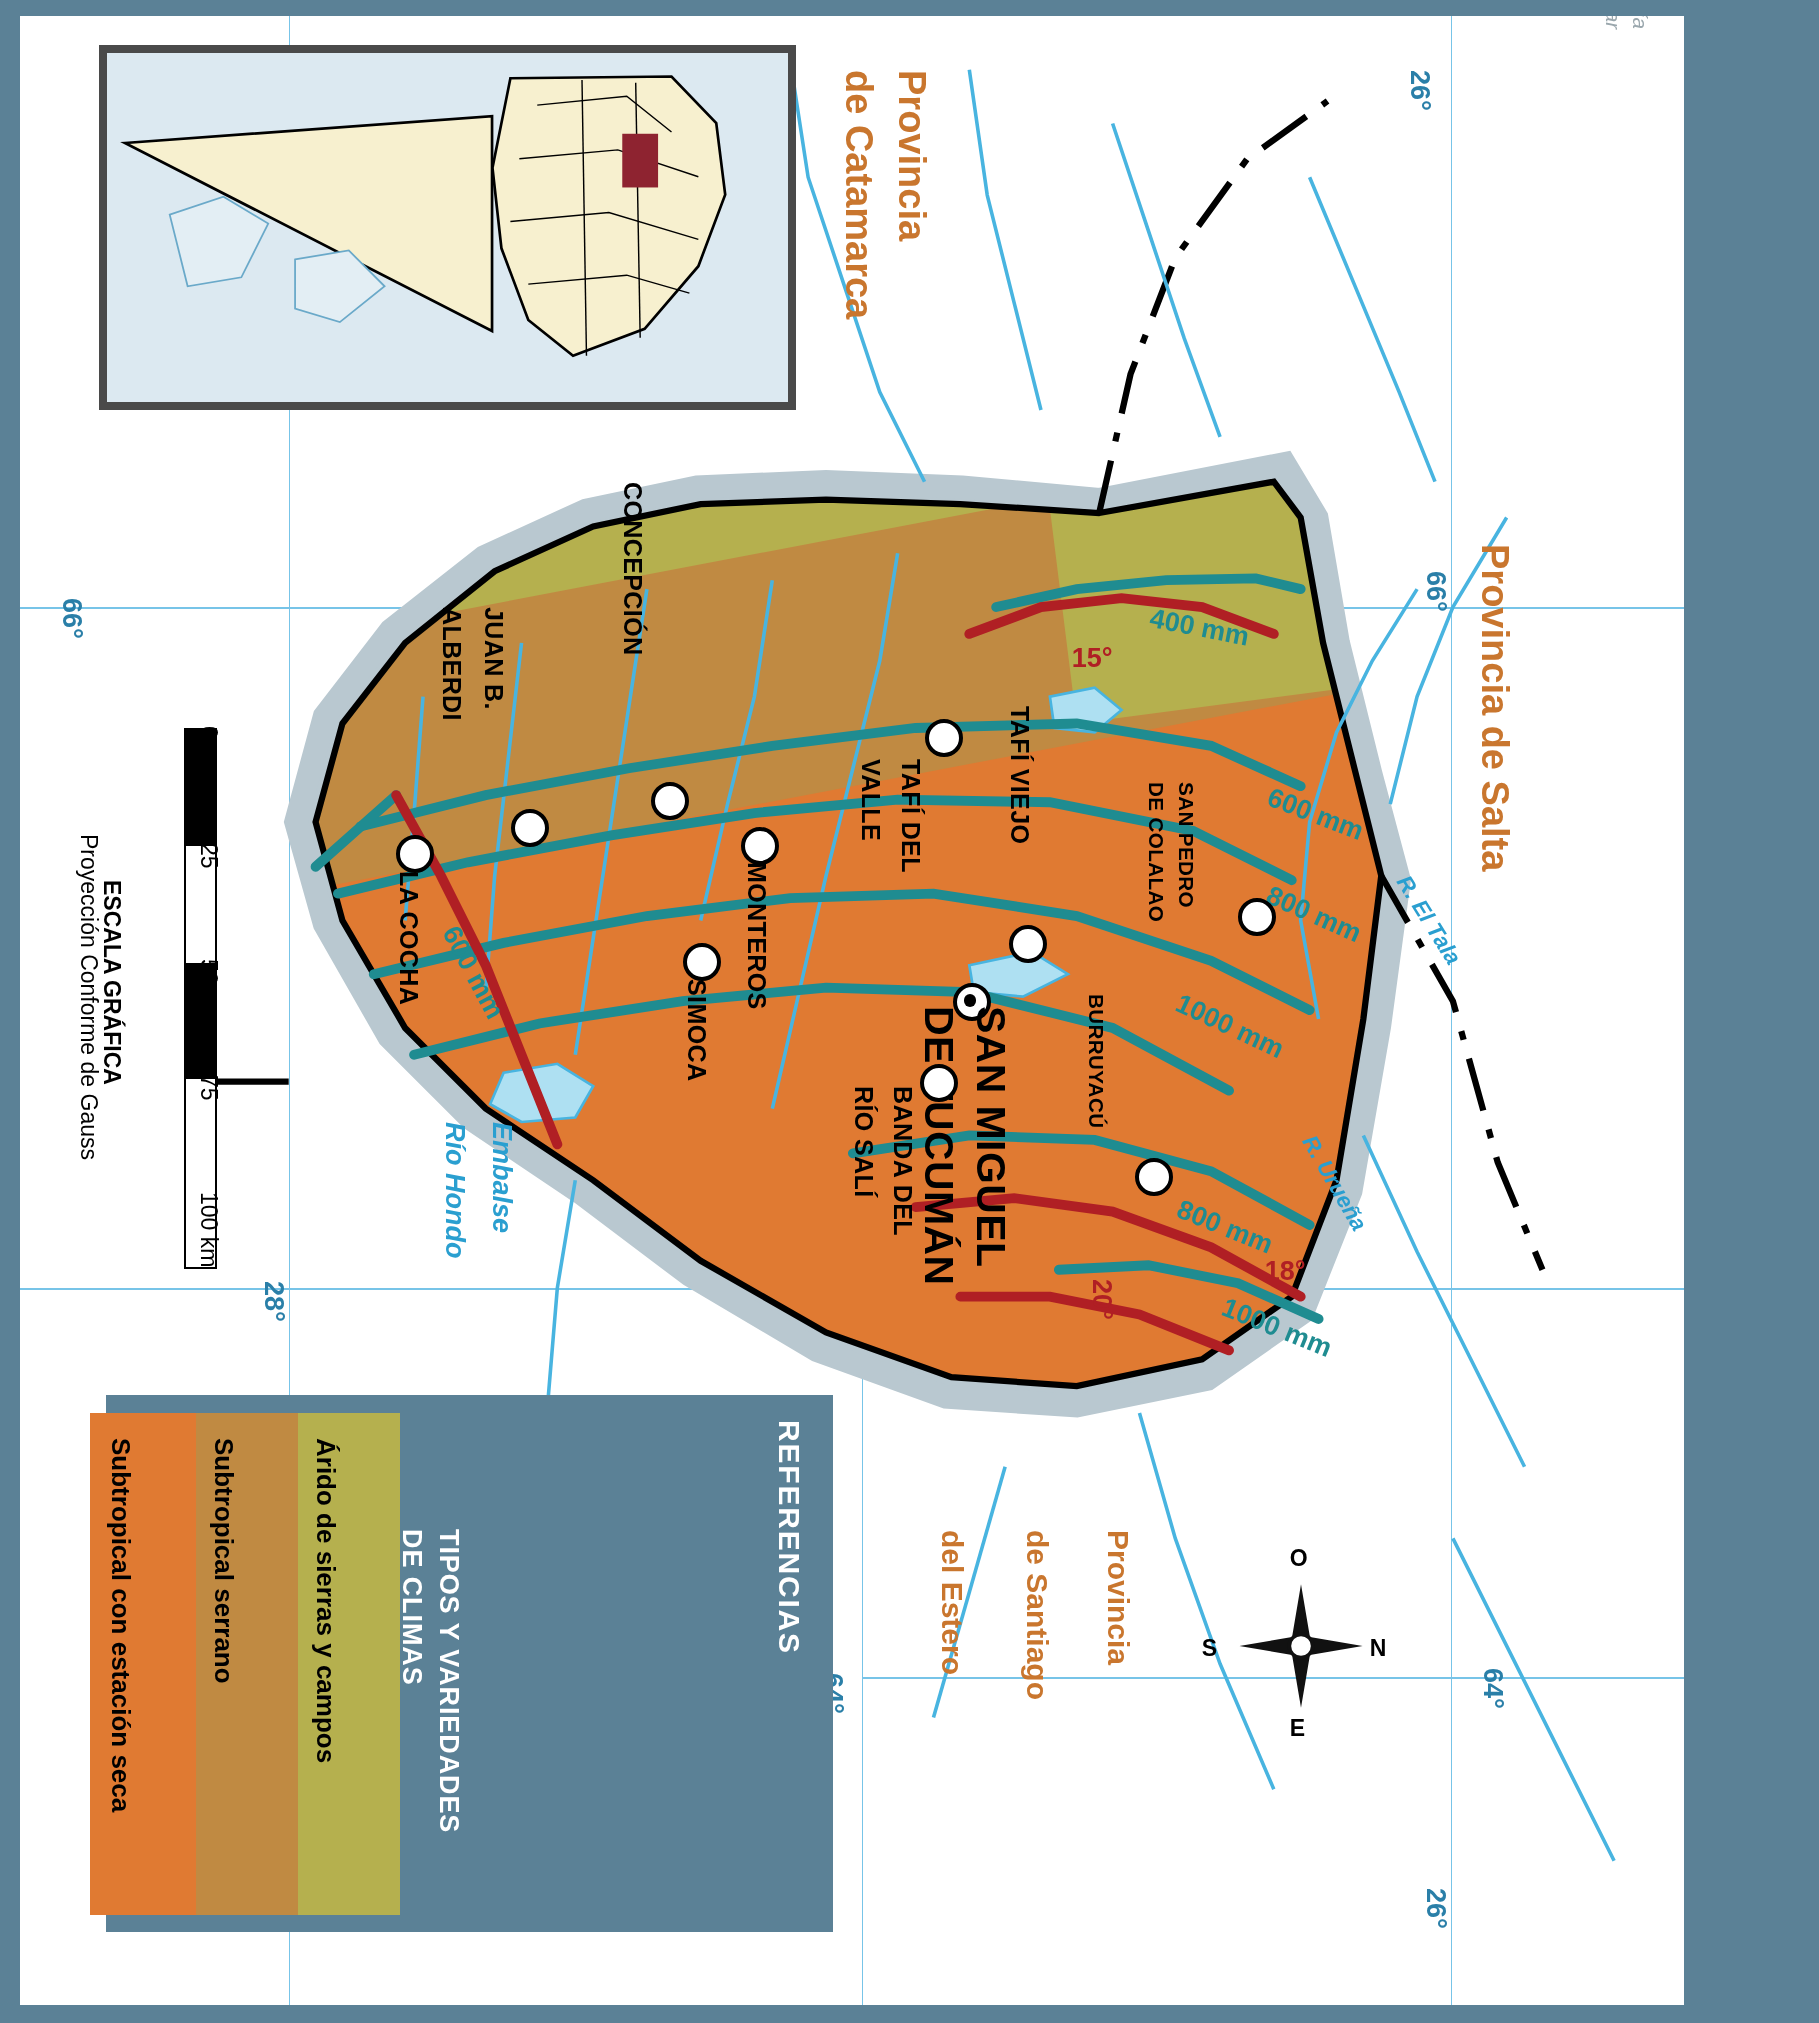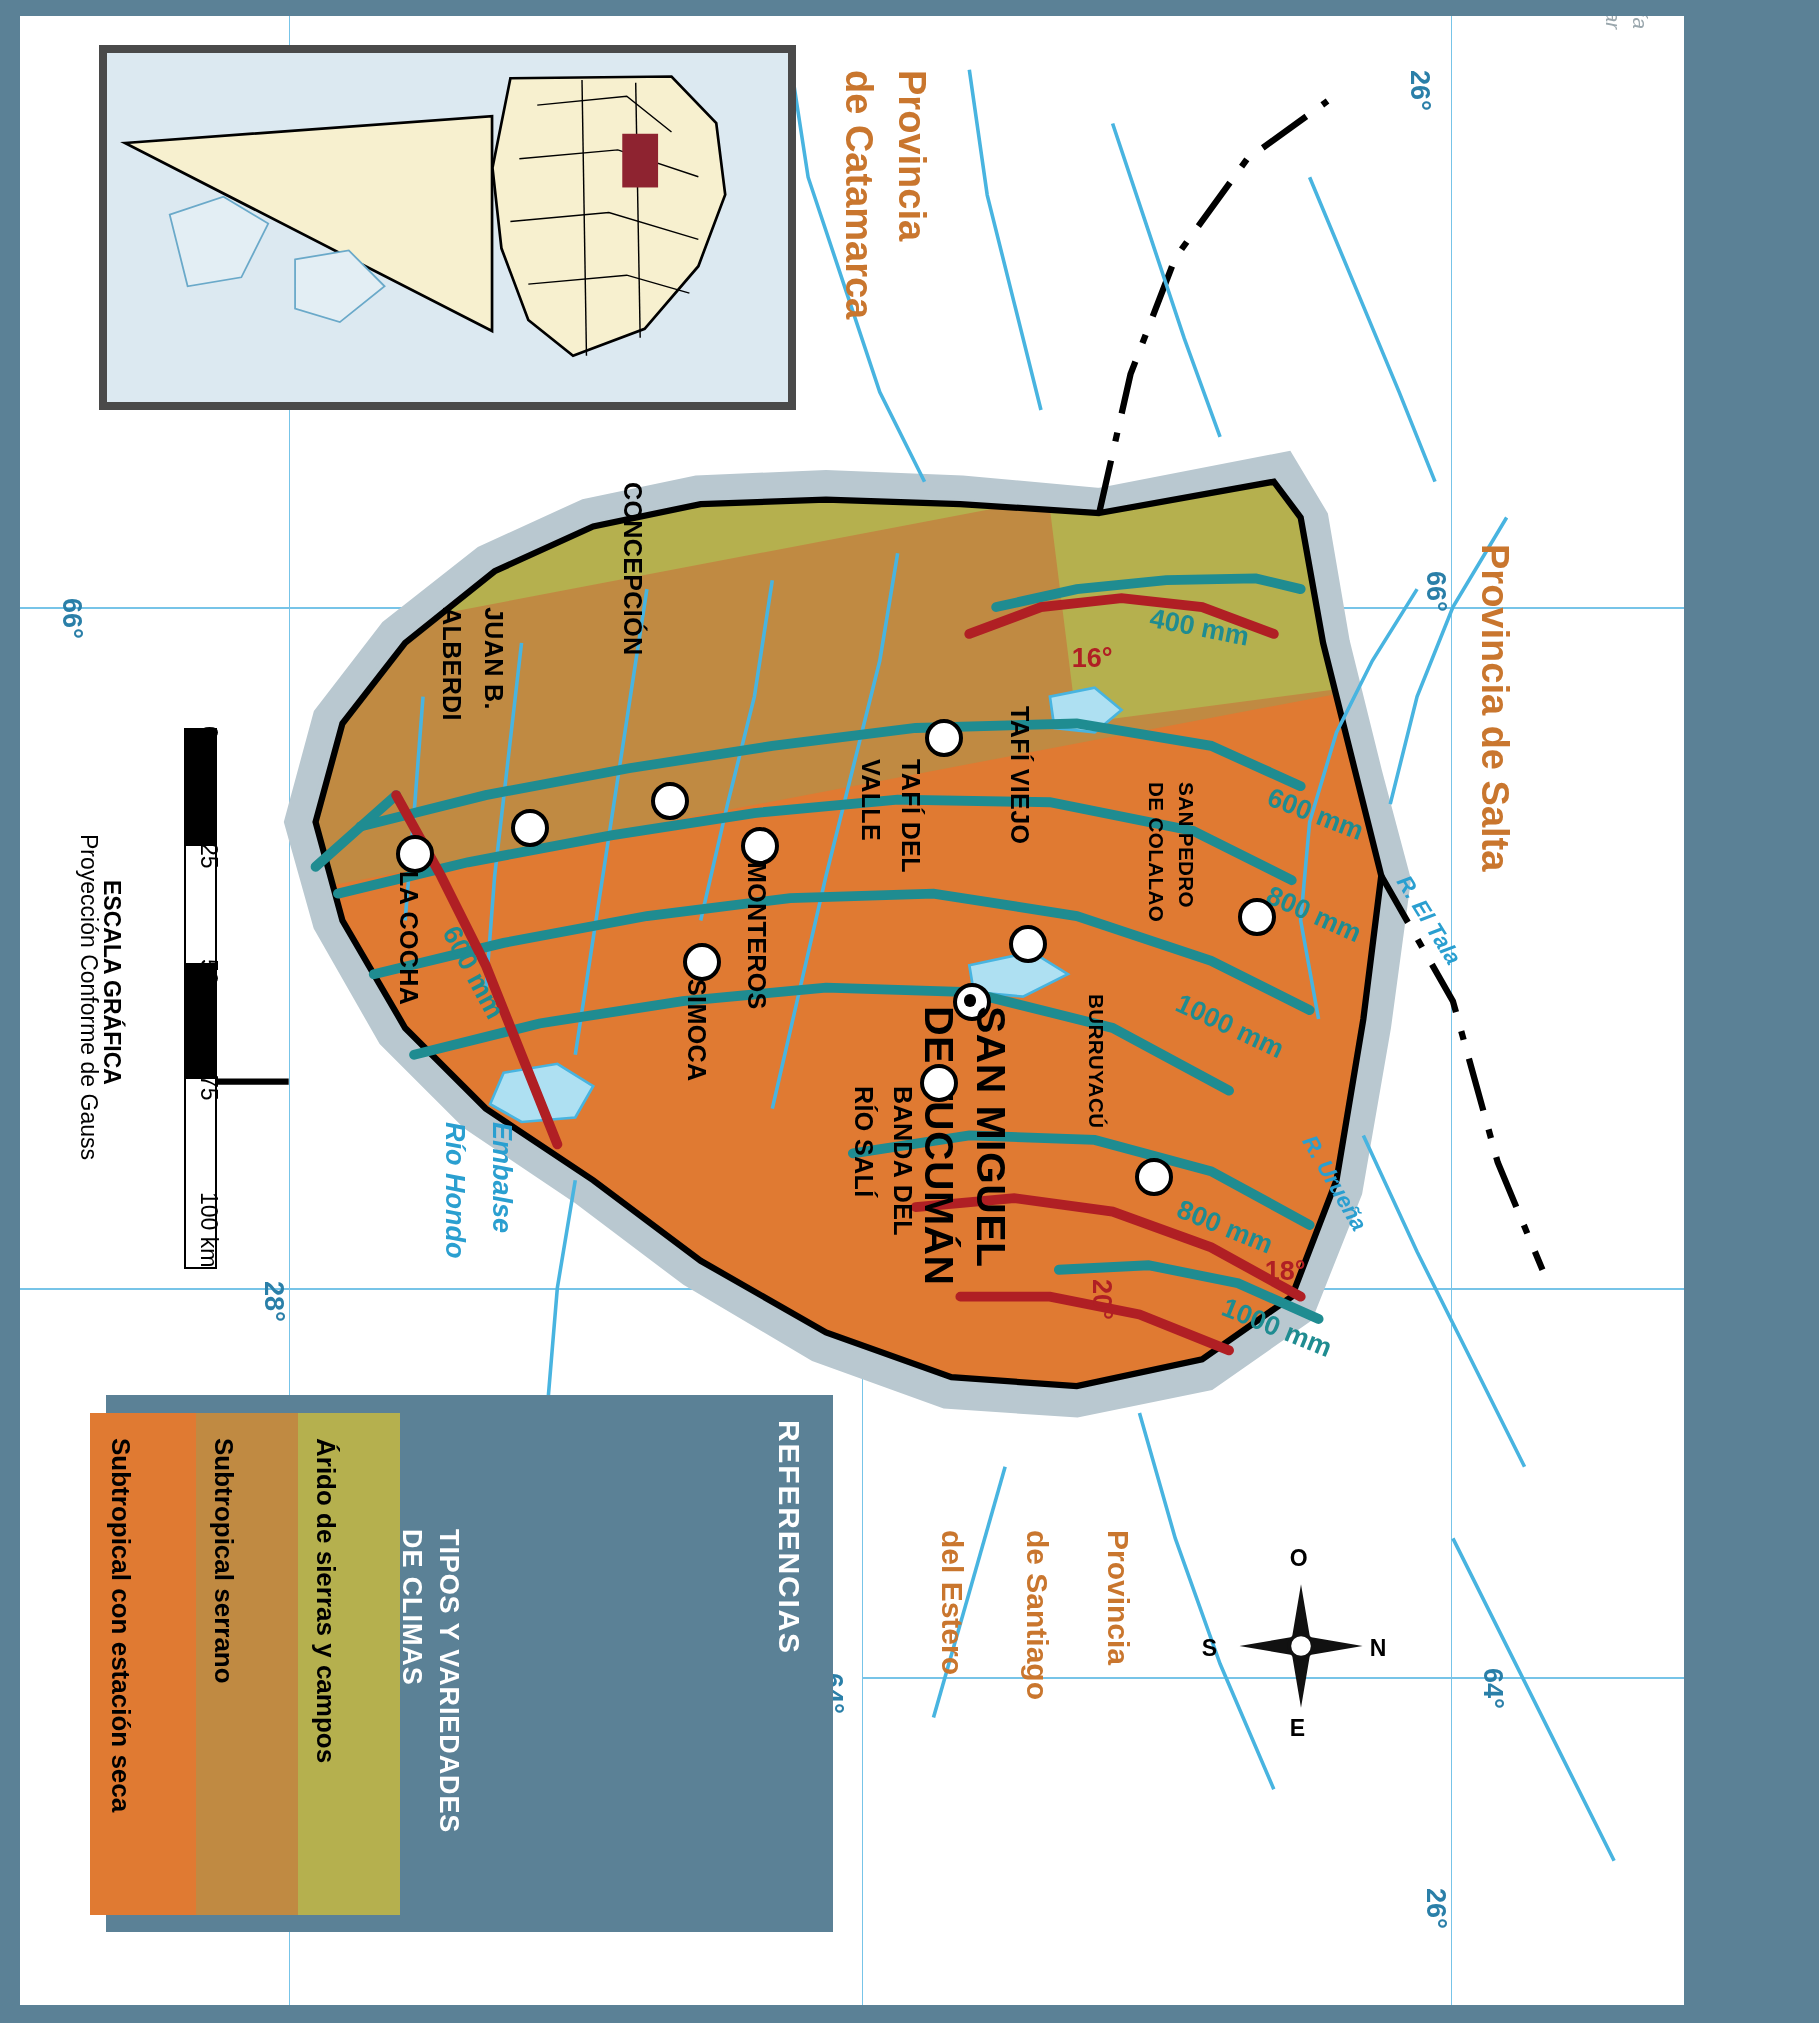--- a/index.html
+++ b/index.html
@@ -216,21 +216,21 @@
     <div class="provlbl sm" style="left:949px;top:1514px;">del Estero</div>
 
     <div class="isolbl" style="left:1133px;top:587px;transform:rotate(11deg);">400 mm</div>
     <div class="isolbl" style="left:1254px;top:766px;transform:rotate(21deg);">600 mm</div>
     <div class="isolbl" style="left:1254px;top:864px;transform:rotate(24deg);">800 mm</div>
     <div class="isolbl" style="left:1164px;top:972px;transform:rotate(25deg);">1000 mm</div>
     <div class="isolbl" style="left:443px;top:905px;transform:rotate(62deg);">600 mm</div>
     <div class="isolbl" style="left:1164px;top:1178px;transform:rotate(22deg);">800 mm</div>
     <div class="isolbl" style="left:1209px;top:1276px;transform:rotate(22deg);">1000 mm</div>
 
-    <div class="tlbl" style="left:1052px;top:627px;">16°</div>
+    <div class="tlbl" style="left:1052px;top:627px;">15°</div>
     <div class="tlbl" style="left:1245px;top:1240px;">18°</div>
     <div class="tlbl" style="left:1097px;top:1263px;transform:rotate(90deg);">20°</div>
 
     <div class="riverlbl" style="left:1393px;top:855px;transform:rotate(58deg);">R. El Tala</div>
     <div class="riverlbl" style="left:1299px;top:1115px;transform:rotate(60deg);">R. Urueña</div>
     <div class="emblbl" style="left:497px;top:1106px;">Embalse</div>
     <div class="emblbl" style="left:450px;top:1106px;">Río Hondo</div>
 
     <div class="city cap" style="left:933px;top:967px;"></div>
     <div class="citylbl big" style="left:994px;top:990px;">SAN MIGUEL</div>

